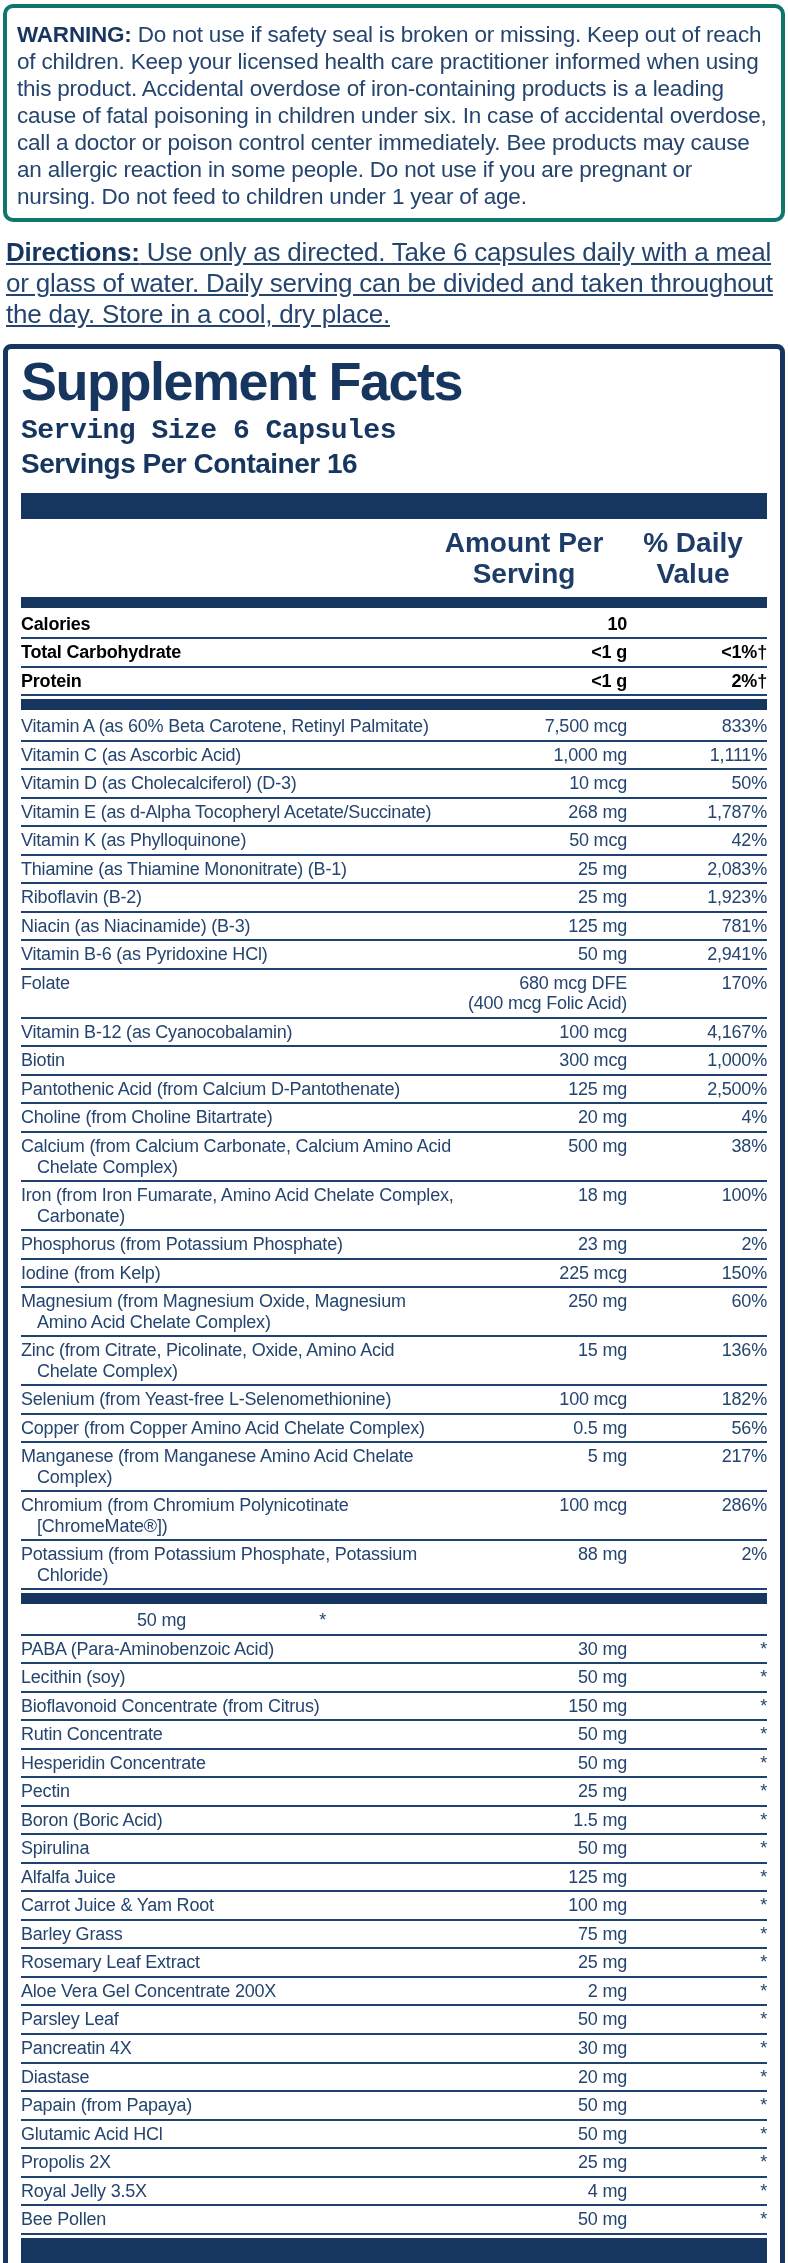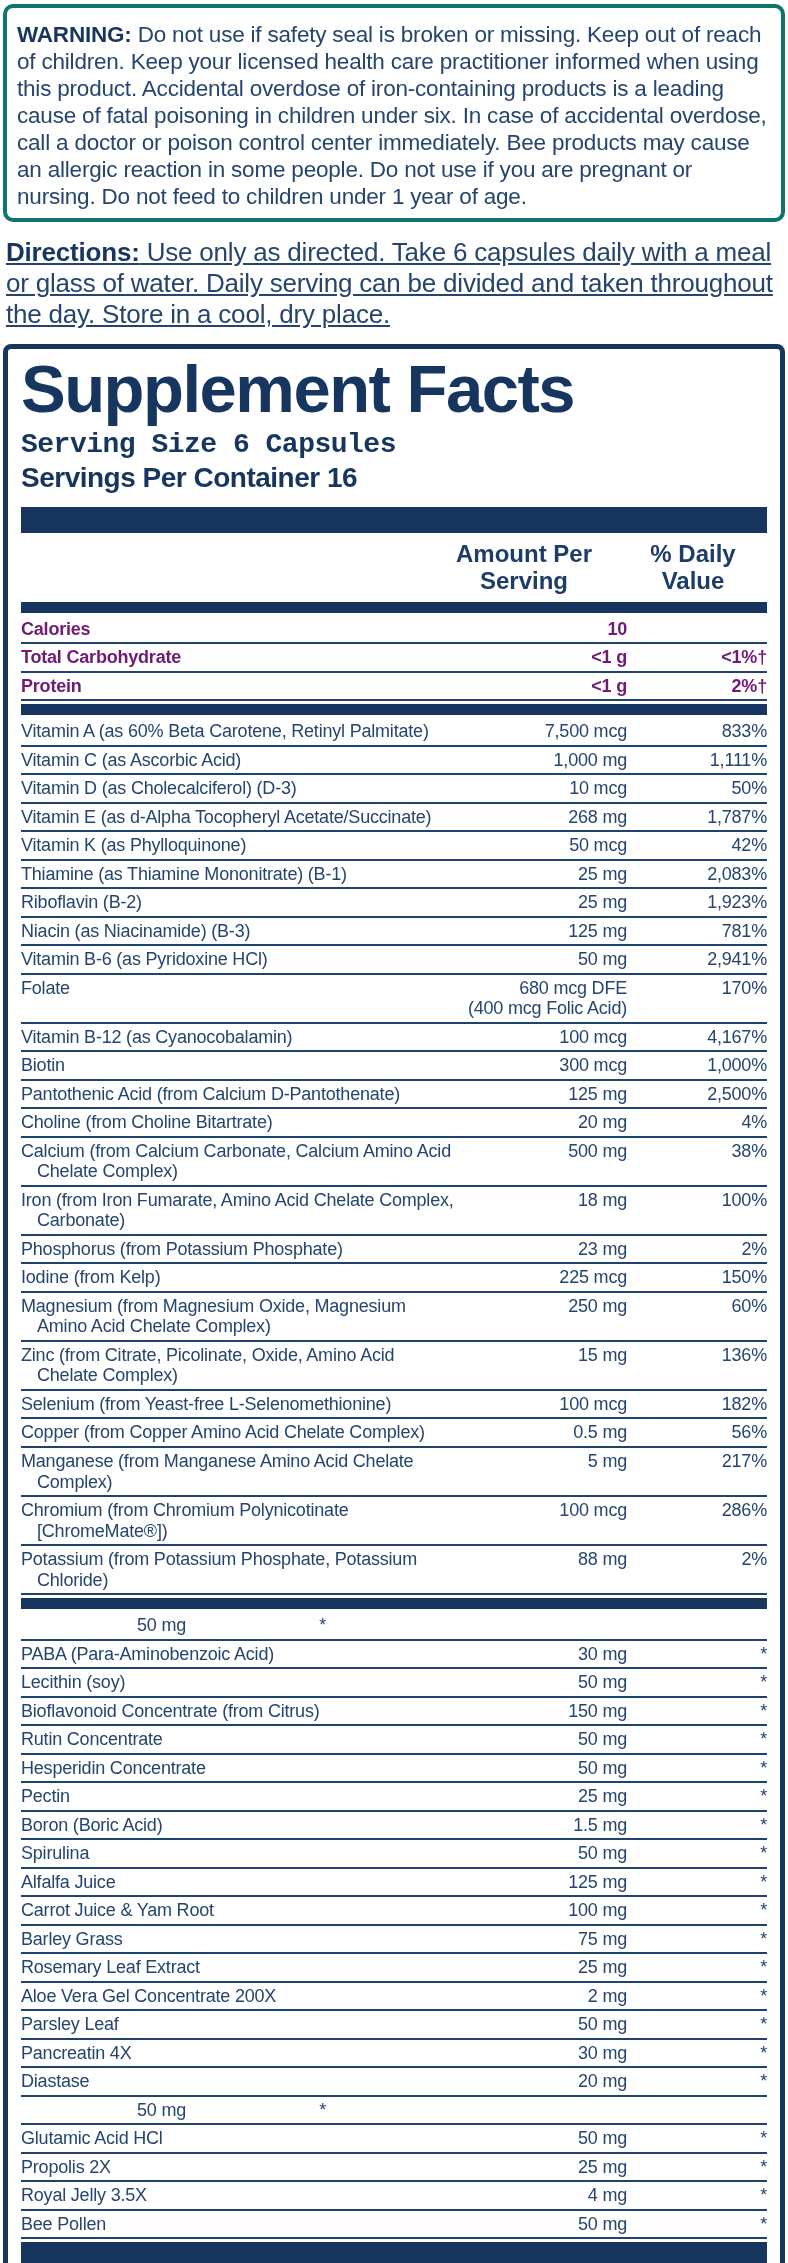--- a/index.html
+++ b/index.html
@@ -10,42 +10,42 @@
   .warning-box{box-sizing:border-box;border:4px solid #0f766e;border-radius:10px;
     padding:13px 10px 8px;font-size:22.5px;line-height:1.2;letter-spacing:-0.2px;}
   .inline-label{font-weight:bold;color:#16365f;}
 
   
   .directions{margin:15px 3px 13px;font-size:26px;line-height:1.2;letter-spacing:-0.2px;text-decoration:underline;}
 
   
   .panel{box-sizing:border-box;border:5px solid #16365f;border-radius:8px;
     padding:4px 13px 8px;}
-  .sf-title{font-size:67px;font-weight:bold;color:#16365f;letter-spacing:-1.5px;line-height:1.06;}
+  .sf-title{font-size:54px;font-weight:bold;color:#16365f;letter-spacing:-1.5px;line-height:1.06;}
   .serving{font-size:28px;font-weight:bold;color:#16365f;line-height:1.2;letter-spacing:-0.5px;}
   .serving.first{margin-top:4px;font-family:Liberation Mono, monospace;}
 
   .bar{background:#16365f;margin:3px 0;}
   .bar-tall{height:26px;margin-top:12px;}
   .bar-mid{height:11px;}
   .bar-end{height:26px;margin-top:3px;}
 
   .thead{display:flex;align-items:center;padding:5px 0 4px;}
   .thead .spacer{flex:1;}
-  .th{font-weight:bold;font-size:24px;line-height:1.12;text-align:center;color:#1d3c68;white-space:pre-line;}
+  .th{font-weight:bold;font-size:28px;line-height:1.12;text-align:center;color:#1d3c68;white-space:pre-line;}
   .th-amount{width:190px;}
   .th-dv{width:148px;}
 
   .trow{display:flex;align-items:flex-start;border-bottom:2px solid #1f4370;
     padding:3px 0 3px;font-size:18px;line-height:1.14;letter-spacing:-0.2px;}
   .tname{flex:1;padding-right:8px;padding-left:16px;text-indent:-16px;}
   .tamt{width:165px;text-align:right;white-space:nowrap;}
   .tdv{width:140px;text-align:right;}
   .amt2{white-space:nowrap;}
-  .bold-row{font-weight:bold;color:#701a75;}
+  .bold-row{font-weight:bold;color:#000000;}
 
   .footnotes{padding:6px 2px 2px;font-size:19px;line-height:1.3;letter-spacing:-0.2px;}
   .footnote{display:block;}
 </style>
 </head>
 <body>
 
 <div class="page">
 
   <div class="warning-box">
@@ -302,20 +302,21 @@
           <span class="tname">Pancreatin 4X</span>
           <span class="tamt">30 mg</span>
           <span class="tdv">*</span>
         </div>
         <div class="trow">
           <span class="tname">Diastase</span>
           <span class="tamt">20 mg</span>
           <span class="tdv">*</span>
         </div>
         <div class="trow">
+          <span class="tname">Papain (from Papaya)</span>
           <span class="tamt">50 mg</span>
           <span class="tdv">*</span>
         </div>
         <div class="trow">
           <span class="tname">Glutamic Acid HCl</span>
           <span class="tamt">50 mg</span>
           <span class="tdv">*</span>
         </div>
         <div class="trow">
           <span class="tname">Propolis 2X</span>

